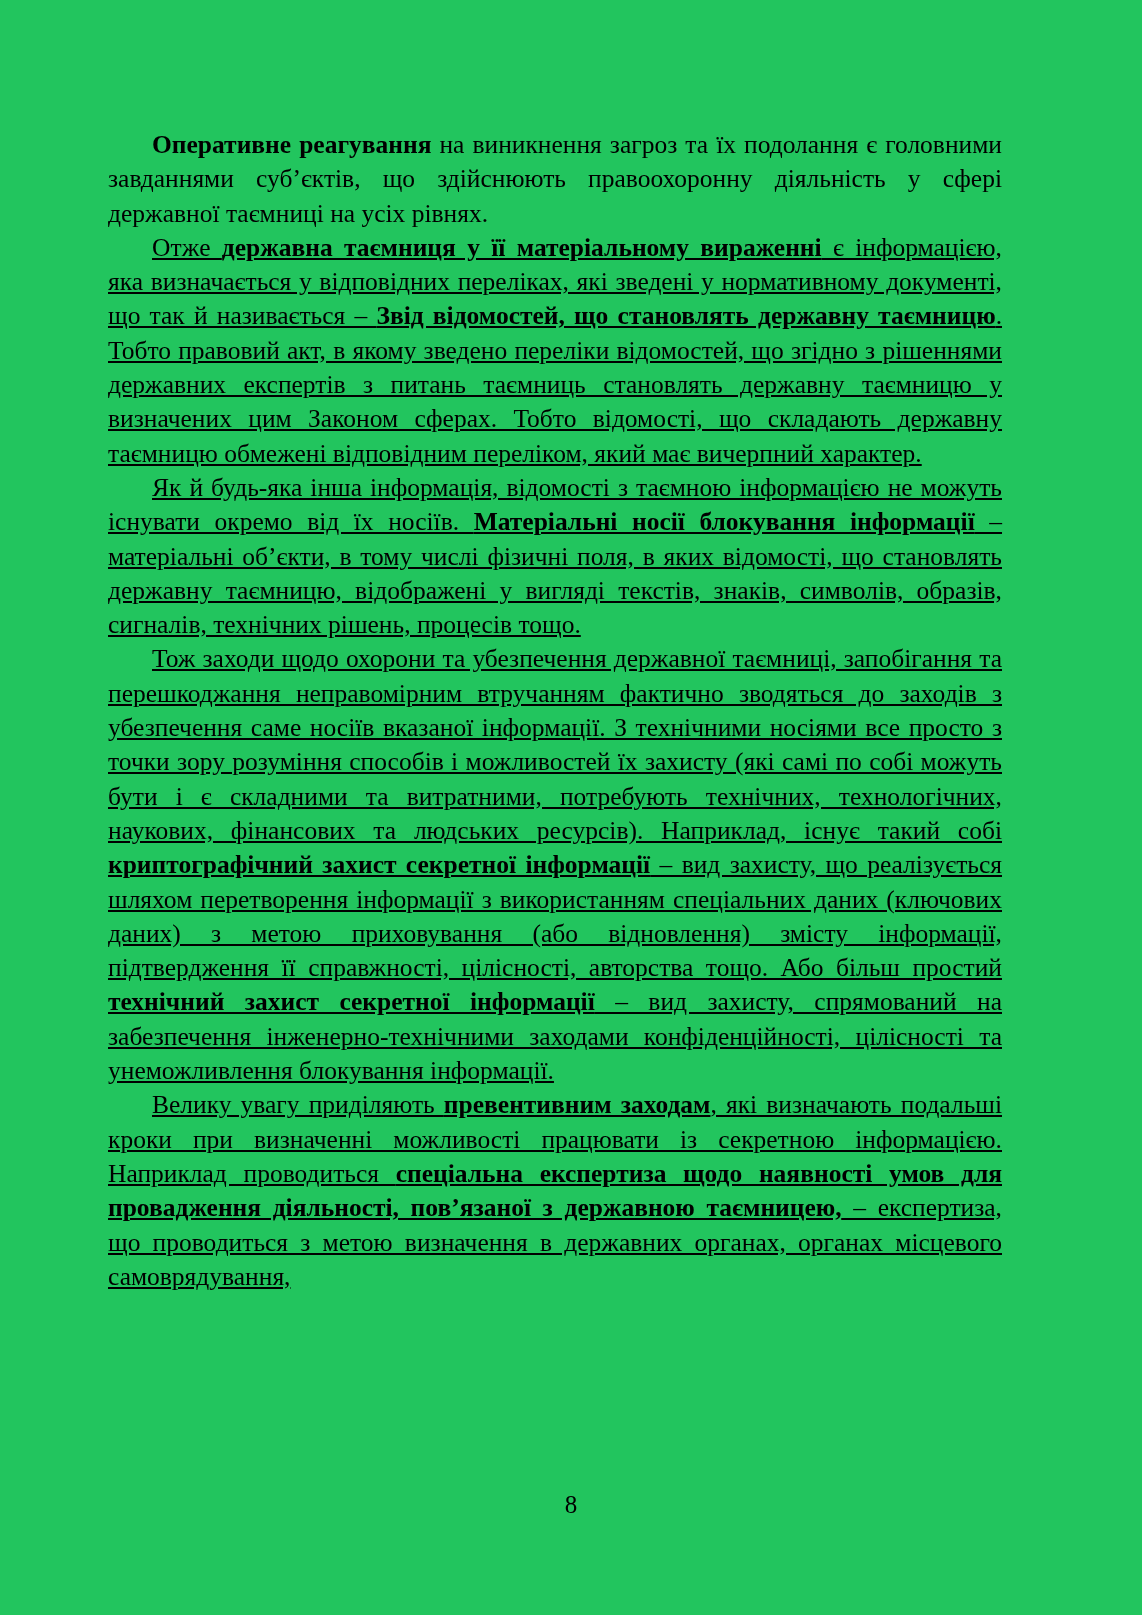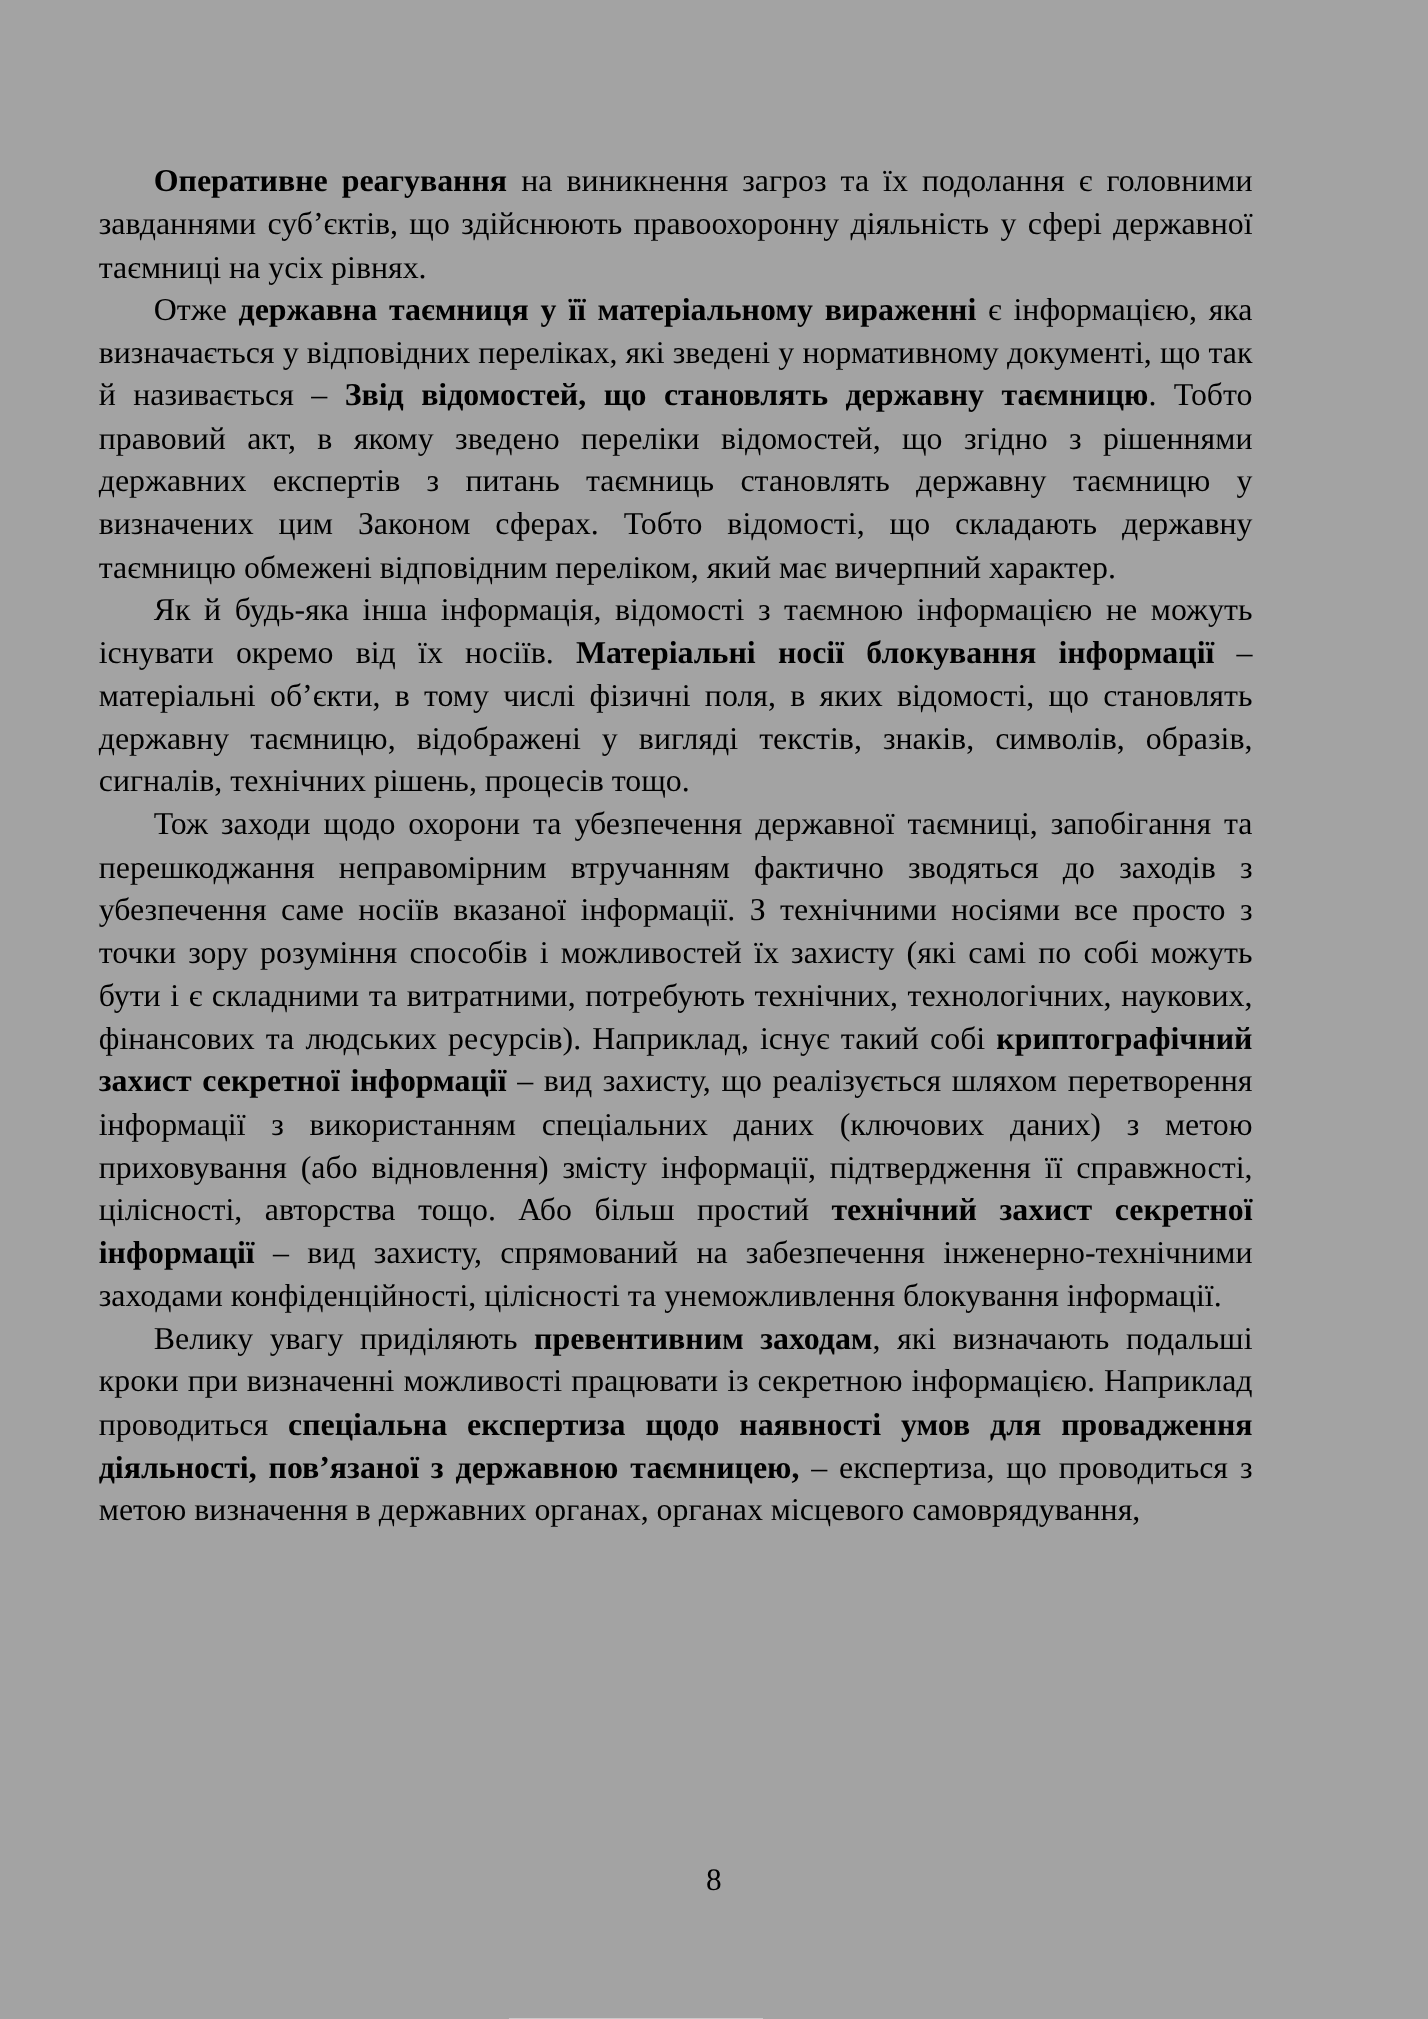--- a/index.html
+++ b/index.html
@@ -4,39 +4,40 @@
 <style>
   html, body {
     margin: 0;
     padding: 0;
     background: #ffffff;
   }
   .page {
     position: relative;
     width: 1142px;
     height: 1615px;
-    background: #a3a3a3;
+    background: #22c55e;
     margin: 0 auto;
     box-sizing: border-box;
-    padding: 128px 140px 0 79px;
+    padding: 128px 140px 0 108px;
     font-family: "Liberation Serif", "DejaVu Serif", serif;
     color: #000000;
   }
   .body-text {
     font-size: 25.5px;
     line-height: 1.345;
     text-align: justify;
     text-justify: inter-word;
   }
   .body-text p {
     margin: 0;
     text-indent: 44px;
   }
   .body-text p + p {
     margin-top: 0;
+    text-decoration: underline;
   }
   b {
     font-weight: bold;
   }
   .page-number {
     position: absolute;
     left: 0;
     right: 0;
     bottom: 96px;
     text-align: center;

